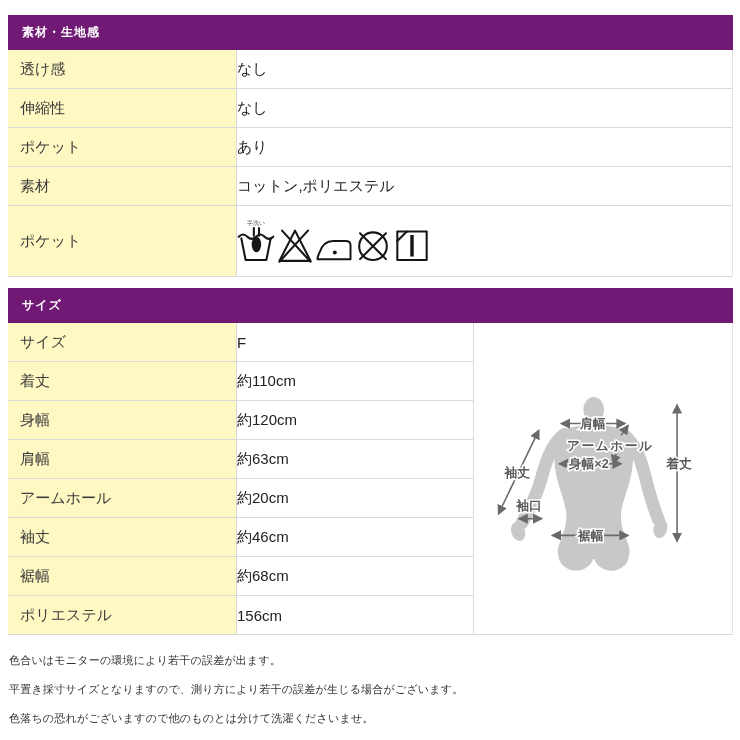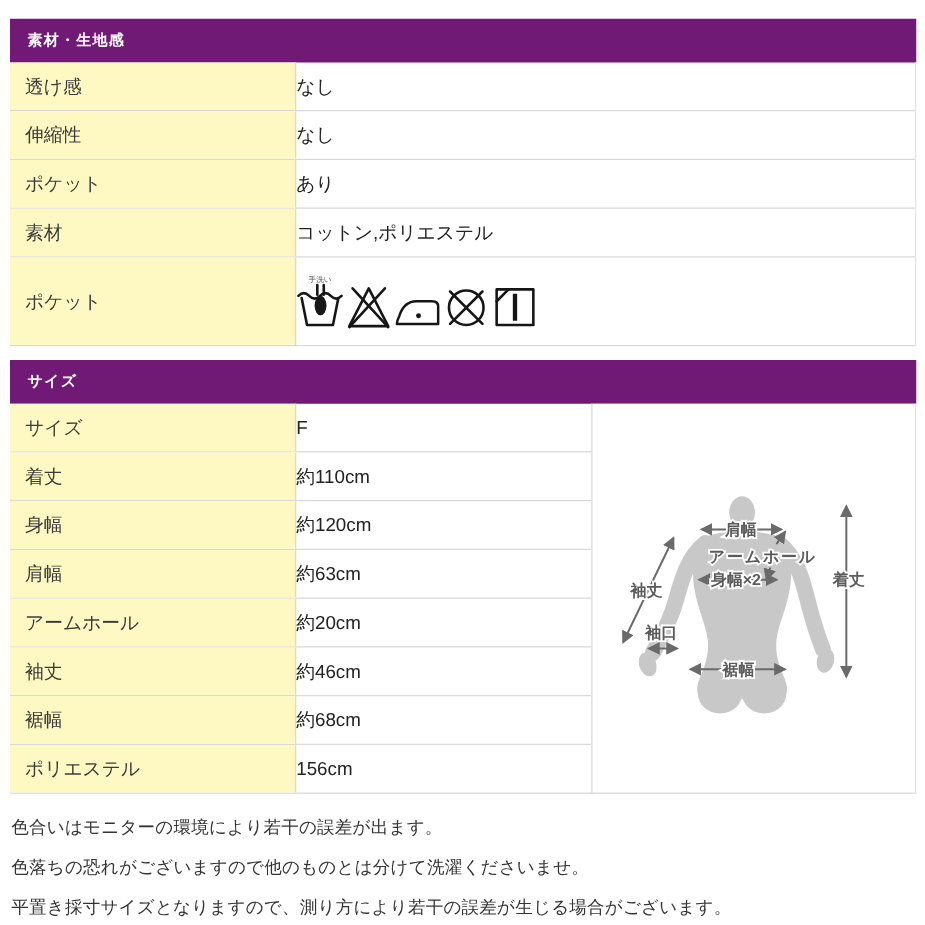--- a/index.html
+++ b/index.html
@@ -43,21 +43,21 @@
   .diagram-cell svg{display:block;width:100%;height:100%;}
 
   .diagram-label{
     font-size:13px;font-weight:bold;fill:#5b5b5b;
     stroke:#ffffff;stroke-width:3px;paint-order:stroke;
     font-family:"Liberation Sans","DejaVu Sans",sans-serif;
   }
   .meas{stroke:#6a6a6a;stroke-width:1.6;fill:none;}
 
   .notes{margin-top:18px;padding-left:1px;}
-  .notes p{margin:0 0 14px 0;font-size:14px;color:#333;letter-spacing:0.2px;}
+  .notes p{margin:0 0 14px 0;font-size:11px;color:#333;letter-spacing:0.2px;}
 
   .care-stroke{stroke:#161616;stroke-width:2.4;fill:none;stroke-linecap:round;stroke-linejoin:round;}
   .care-fill{fill:#161616;stroke:none;}
   .care-tiny{font-size:7px;fill:#555;font-family:"Liberation Sans","DejaVu Sans",sans-serif;}
 </style>
 </head>
 <body>
 
 <div class="page">
 
@@ -221,17 +221,17 @@
             <text x="56" y="184" class="diagram-label">袖口</text>
             <text x="119" y="214" class="diagram-label">裾幅</text>
           </g>
         </svg>
       </div>
     </div>
   </section>
 
   <div class="notes">
     <p>色合いはモニターの環境により若干の誤差が出ます。</p>
+    <p>平置き採寸サイズとなりますので、測り方により若干の誤差が生じる場合がございます。</p>
     <p>色落ちの恐れがございますので他のものとは分けて洗濯くださいませ。</p>
-    <p>平置き採寸サイズとなりますので、測り方により若干の誤差が生じる場合がございます。</p>
   </div>
 
 </div>
 
 </body></html>

